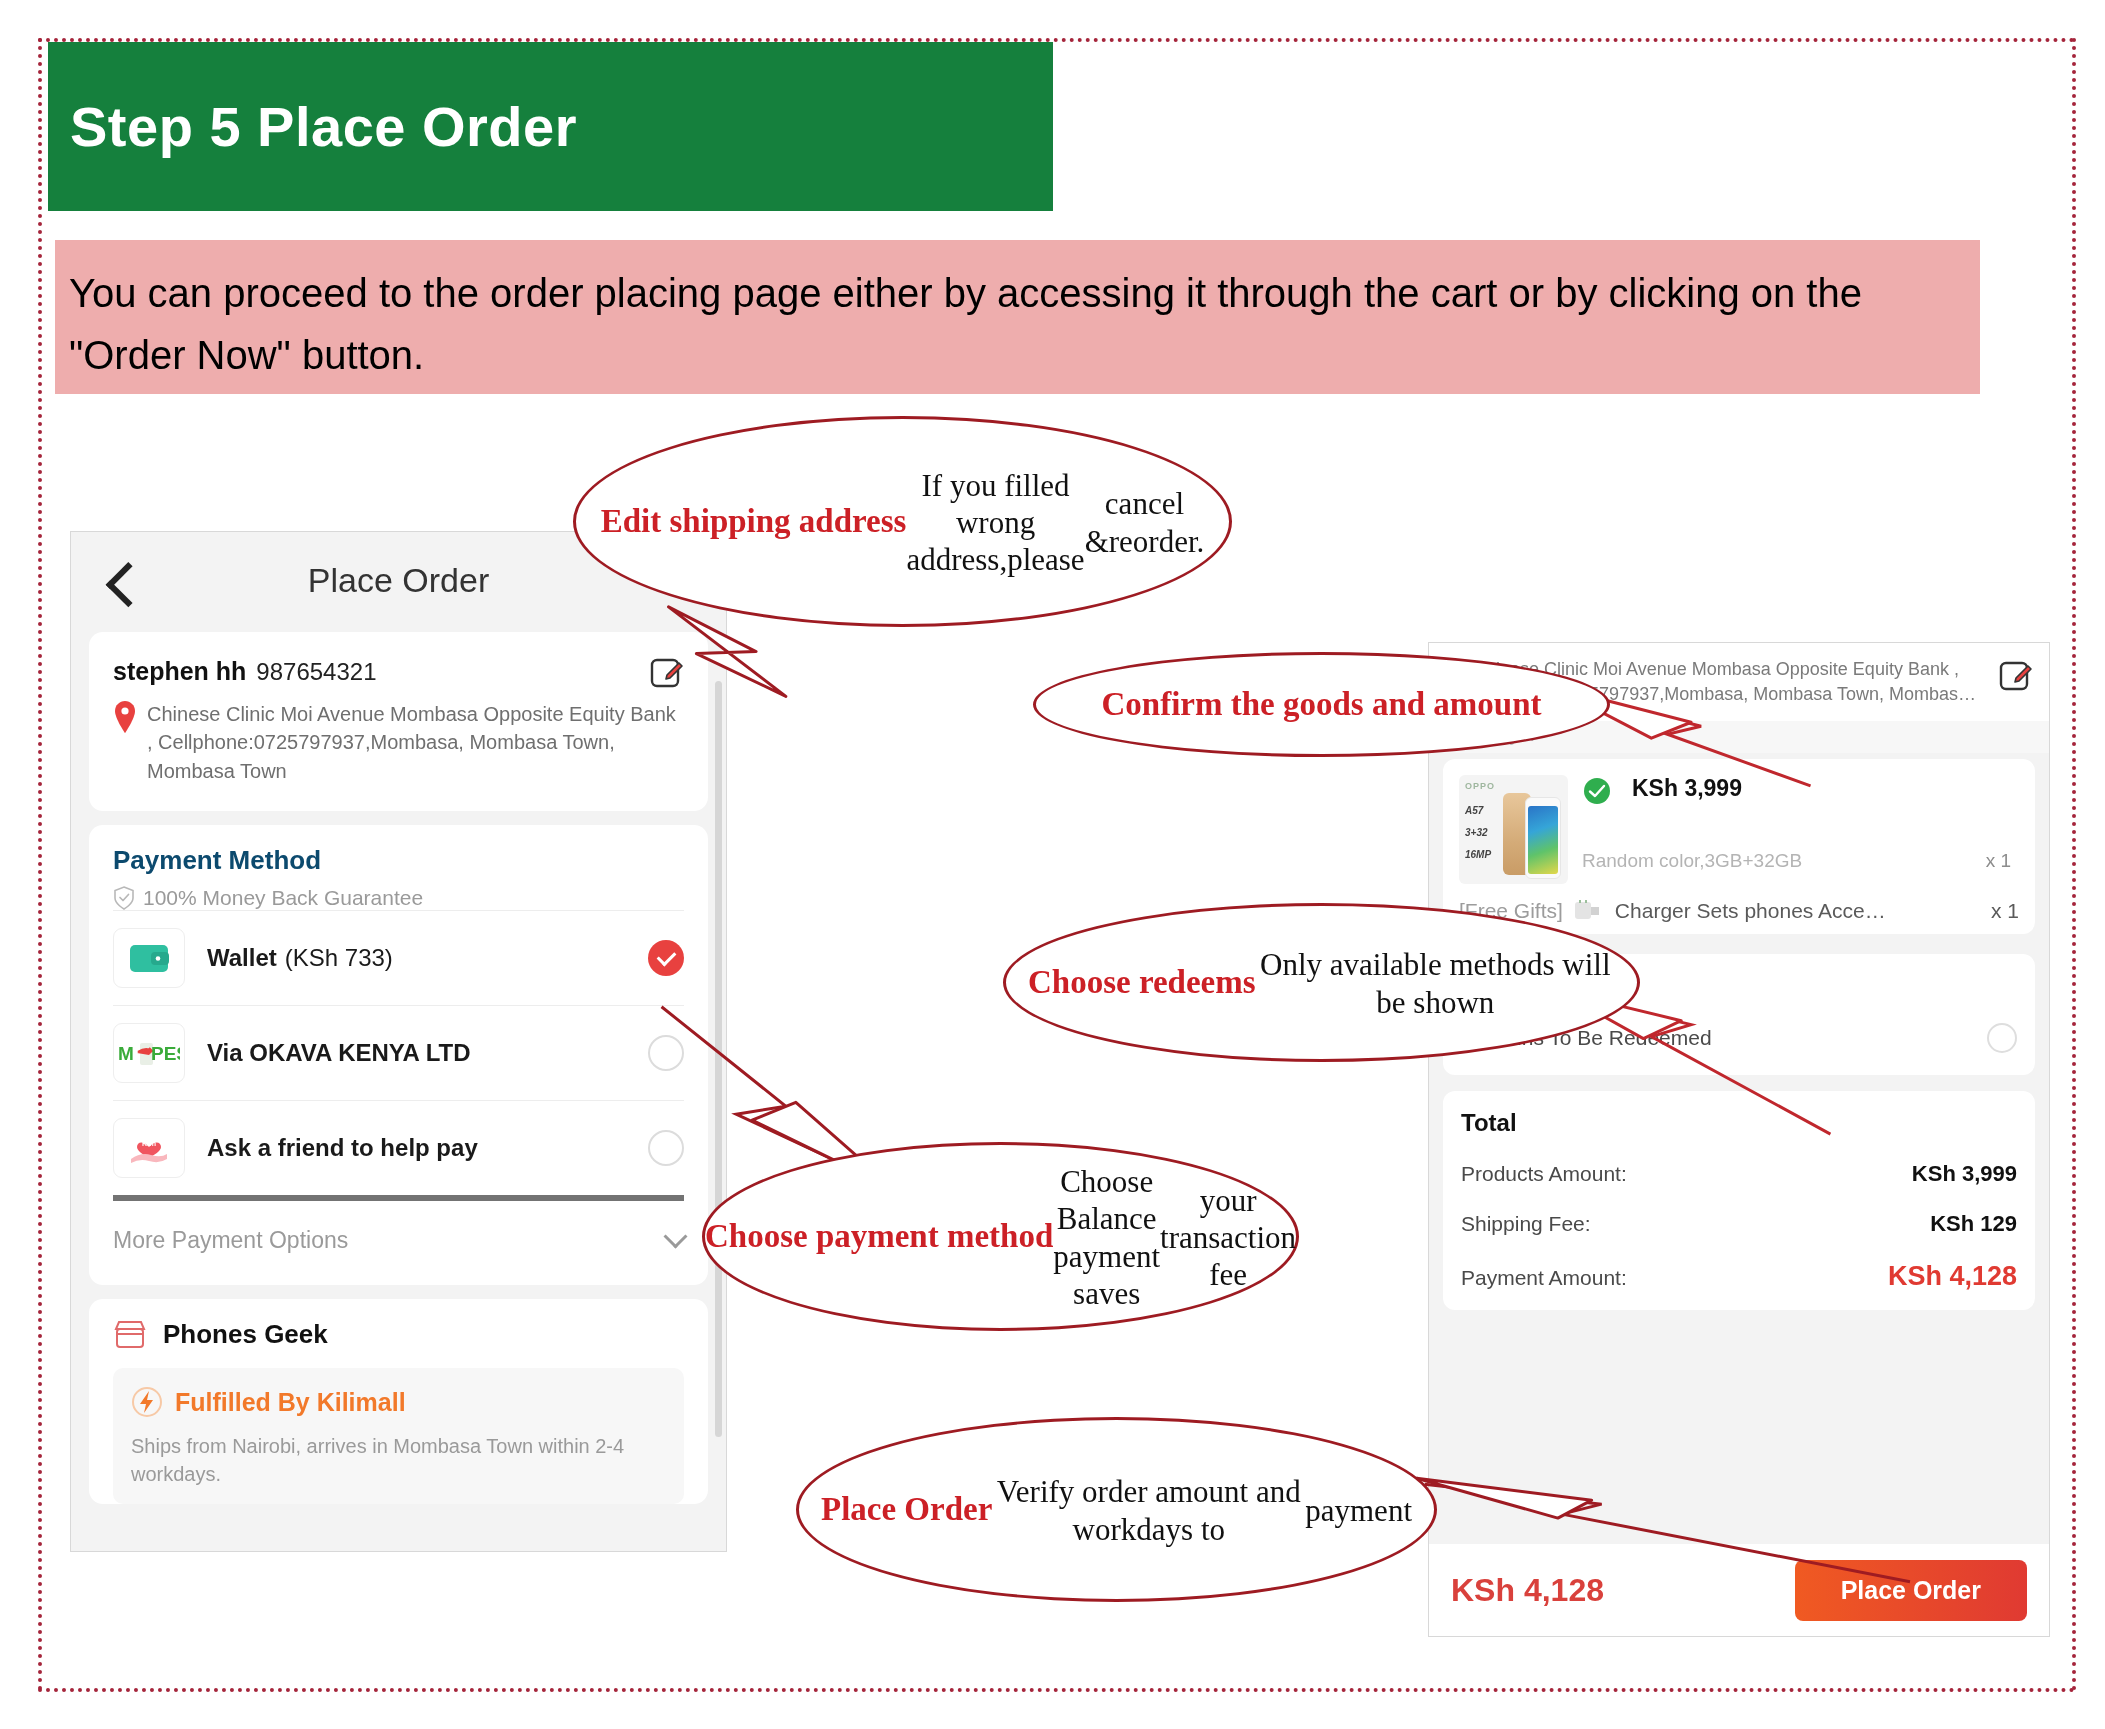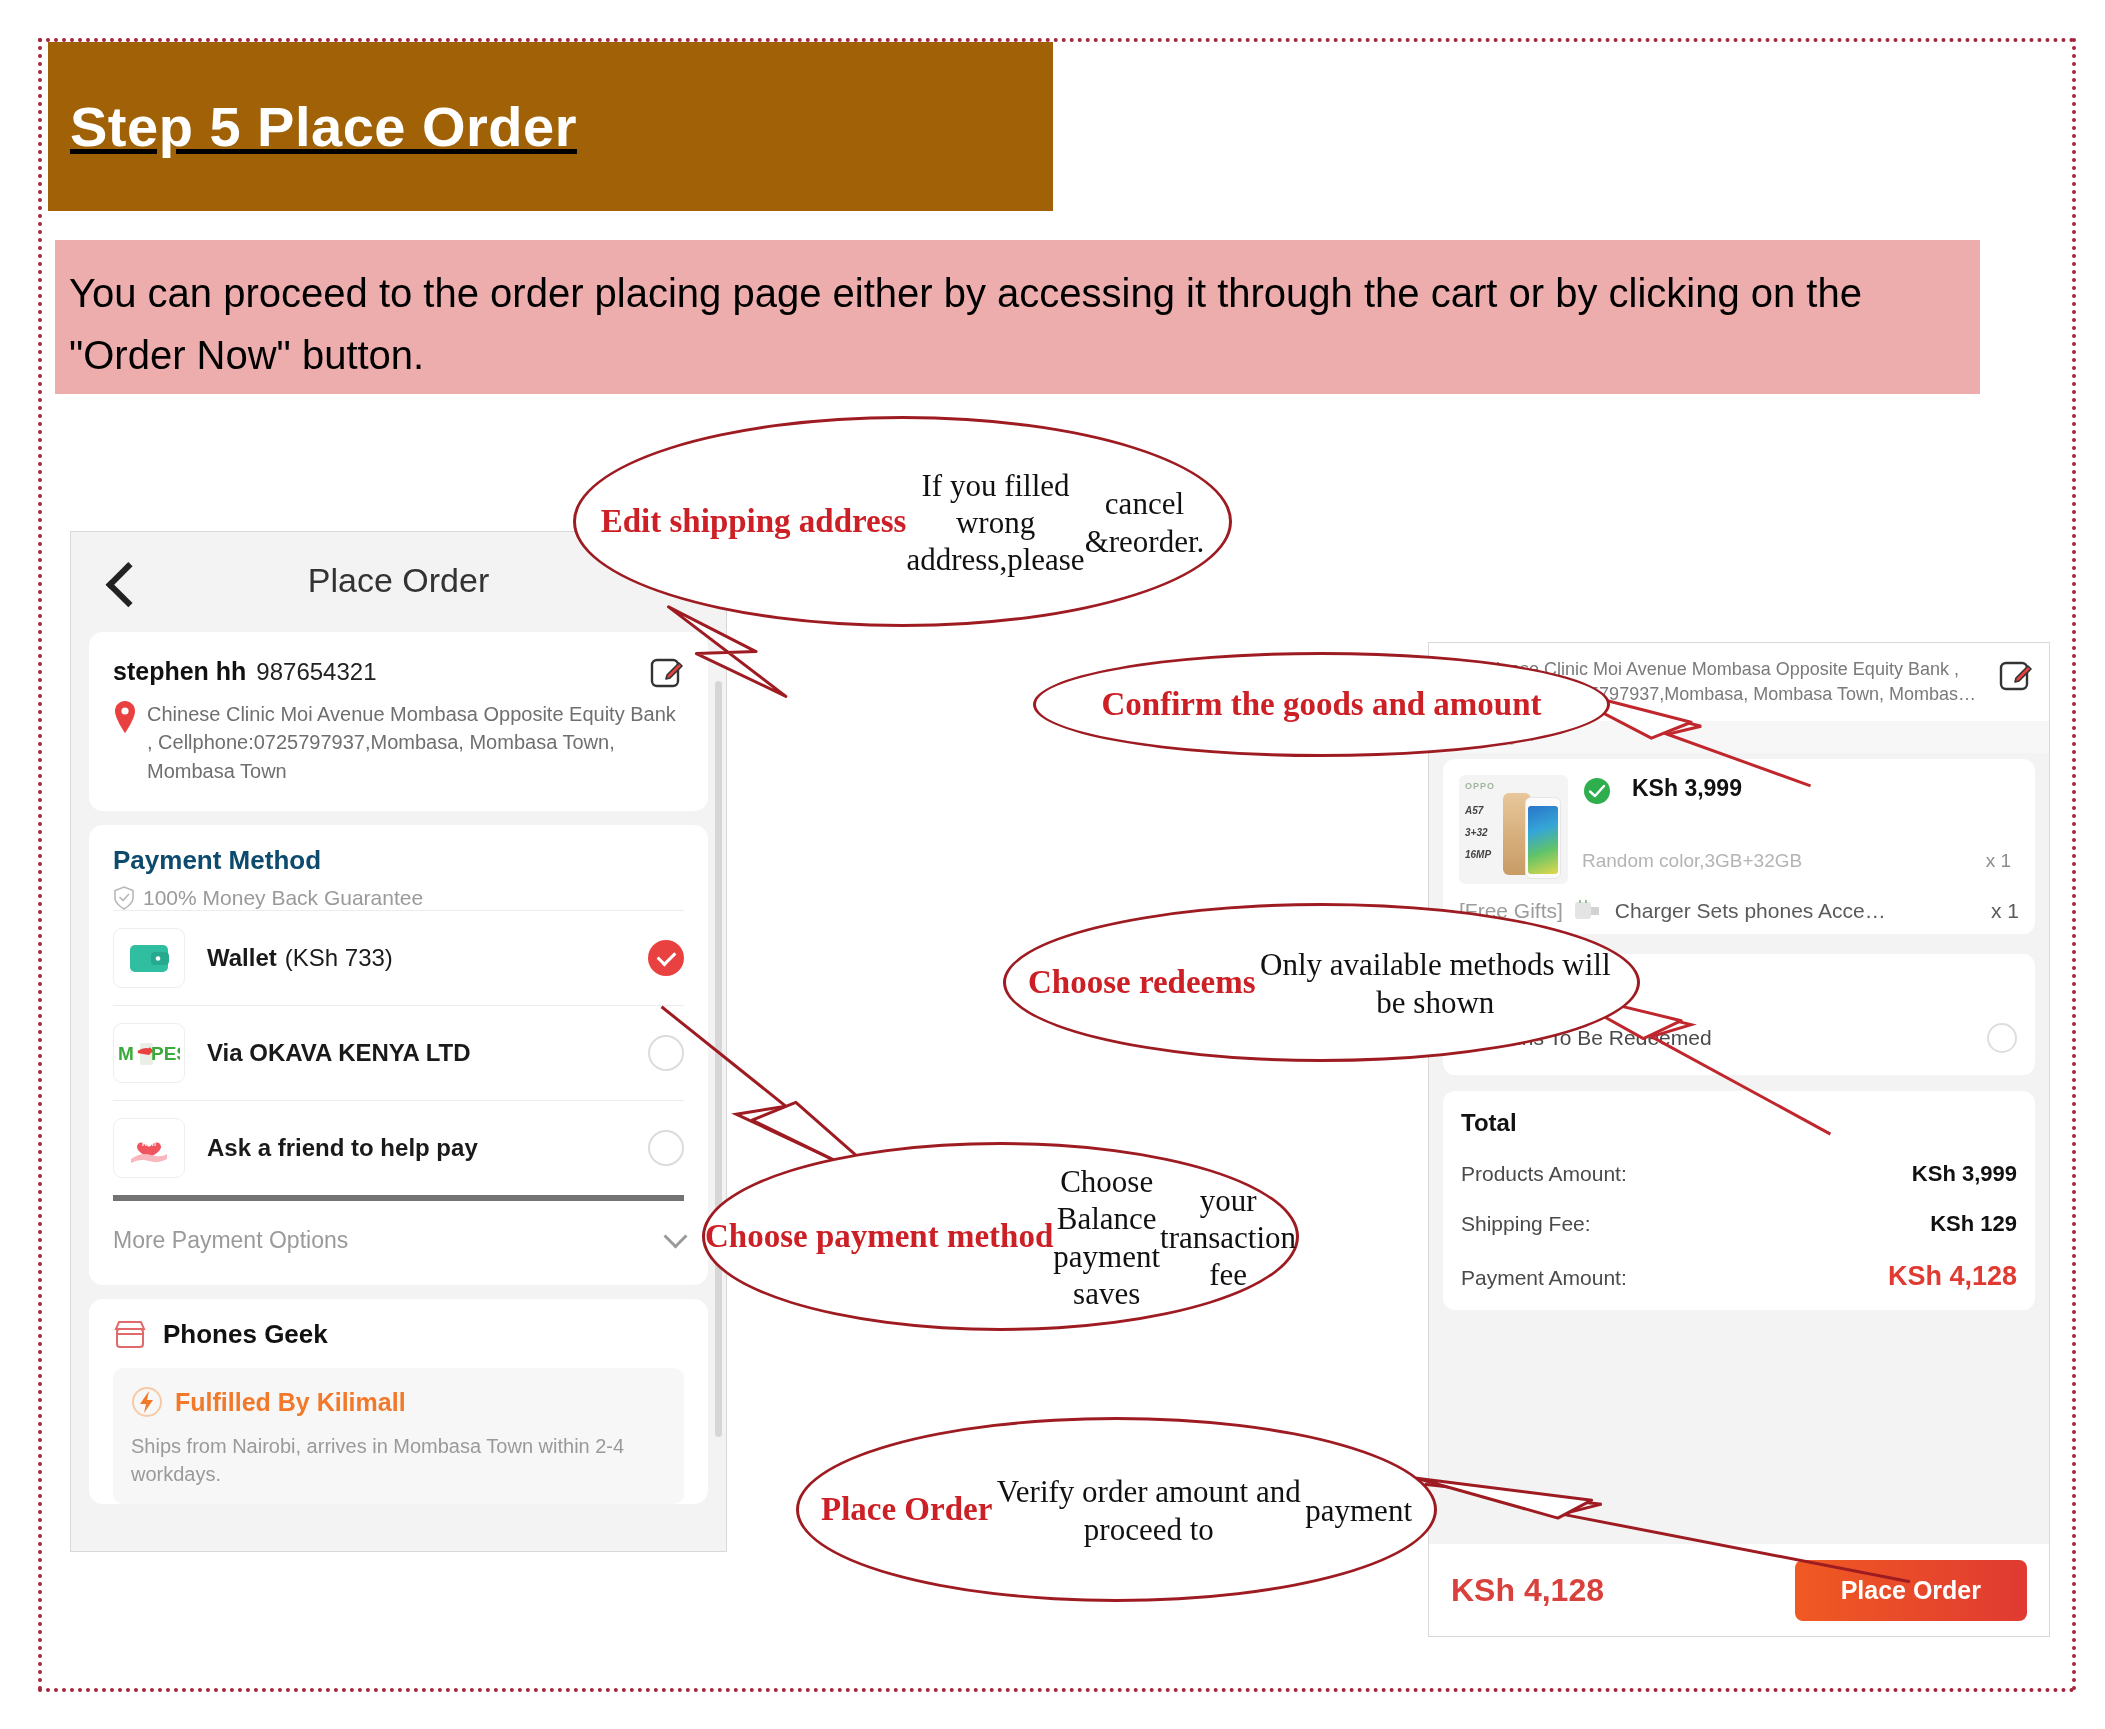--- a/index.html
+++ b/index.html
@@ -17,22 +17,22 @@
     border:4px dotted #a5253b;
     box-sizing:border-box;
     pointer-events:none;
   }
 
   
   .title-bar{
     position:absolute;
     left:48px;top:42px;
     width:1005px;height:169px;
-    background:#a16207;
-    display:flex;align-items:center;text-decoration:underline;
+    background:#15803d;
+    display:flex;align-items:center;
   }
   .title-bar .t{
     color:#ffffff;
     font-size:56px;
     font-weight:bold;
     letter-spacing:0.5px;
     margin-left:22px;
   }
   .intro-bar{
     position:absolute;
@@ -554,17 +554,17 @@
   <div class="bubble" style="width:597px;height:189px;padding:0 26px;">
     <div class="hd">Choose payment method</div>
     <div class="bd">Choose Balance payment saves</div>
     <div class="bd">your transaction fee</div>
   </div>
 </div>
 
 <div class="callout" style="left:796px;top:1417px;width:641px;height:185px;">
   <div class="bubble" style="width:641px;height:185px;padding:0 22px;">
     <div class="hd">Place Order</div>
-    <div class="bd">Verify order amount and proceed to</div>
+    <div class="bd">Verify order amount and workdays to</div>
     <div class="bd">payment</div>
   </div>
 </div>
 
 
 </body></html>

